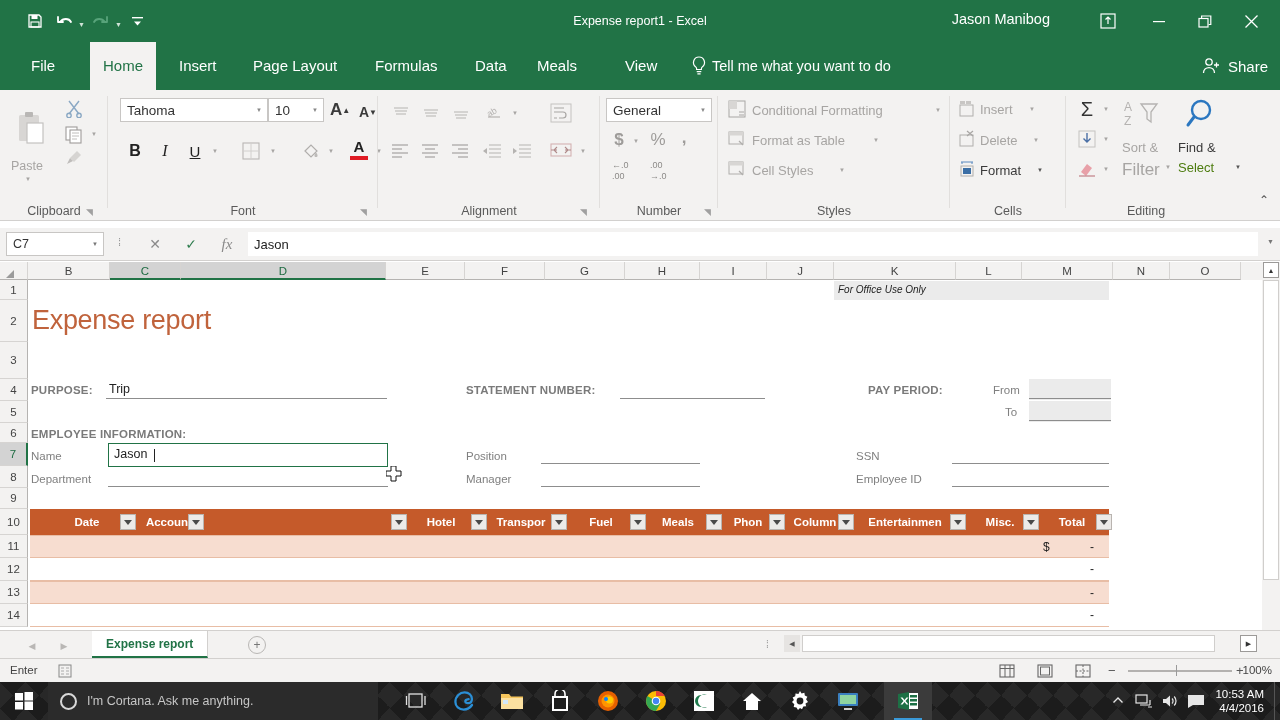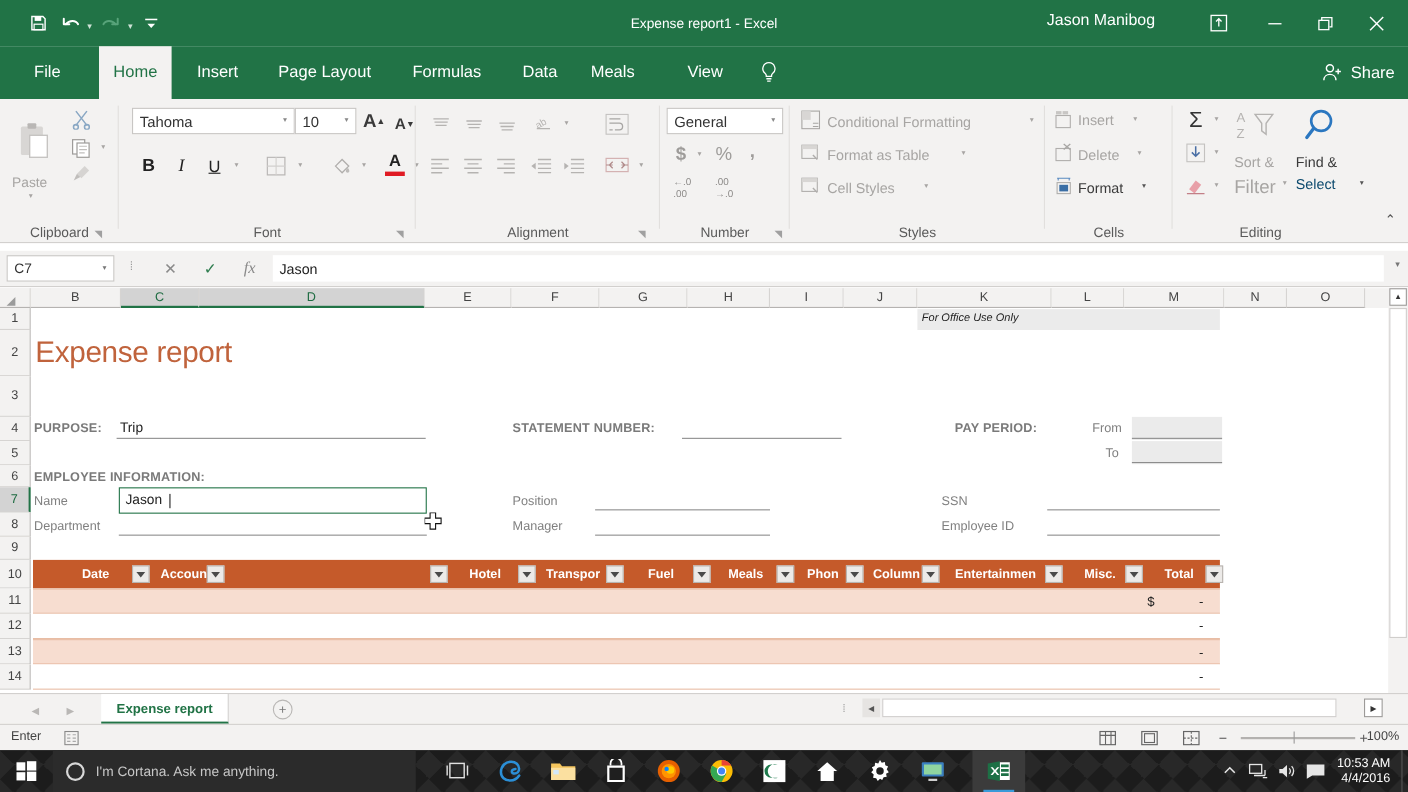--- a/index.html
+++ b/index.html
@@ -300,20 +300,21 @@
     <div class="tab" style="left:462px">Data</div>
     <div class="tab" style="left:524px">Meals</div>
     <div class="tab" style="left:612px">View</div>
 
     <div class="bulb">
       <svg width="18" height="22" viewBox="0 0 18 22">
           <path d="M9 2a5.5 5.5 0 0 0-3.3 9.9c.6.5.9 1.1.9 1.8v.8h4.8v-.8c0-.7.3-1.3.9-1.8A5.5 5.5 0 0 0 9 2z" fill="none" stroke="#fff" stroke-width="1.2"></path>
           <path d="M6.7 16.6h4.6M7.4 18.8h3.2" stroke="#fff" stroke-width="1.2"></path>
         </svg>
     </div>
+    <div class="tellme" style="left:712px">Tell me what you want to do</div>
 
     <div class="share">
       <svg width="20" height="20" viewBox="0 0 20 20">
           <circle cx="8" cy="6" r="3.2" fill="none" stroke="#fff" stroke-width="1.3"></circle>
           <path d="M2.5 17c0-3.3 2.5-5.4 5.5-5.4s5.5 2.1 5.5 5.4" fill="none" stroke="#fff" stroke-width="1.3"></path>
           <path d="M15.5 6.5v5M13 9h5" stroke="#fff" stroke-width="1.3"></path>
         </svg>
       <span>Share</span>
     </div>
   </div>
@@ -655,21 +656,21 @@
           <span class="caret-sm">▼</span>
         </div>
 
       <div class="btn" style="left:116px;top:6px;width:42px;height:36px">
         <svg width="36" height="34" viewBox="0 0 36 34">
             <circle cx="16" cy="13" r="9" fill="none" stroke="#2b77c0" stroke-width="2.4"></circle>
             <path d="M9 20L3 28" stroke="#2b77c0" stroke-width="3" stroke-linecap="round"></path>
           </svg>
         </div>
       <div class="lbl dark" style="left:112px;top:50px;font-size:13px;color:#3a3a3a">Find &amp;</div>
-      <div class="lbl dark" style="left:112px;top:70px;font-size:13px;color:#0c4a6e">Select</div>
+      <div class="lbl dark" style="left:112px;top:70px;font-size:13px;color:#4d7c0f">Select</div>
       <div class="btn" style="left:166px;top:70px;width:12px;height:14px">
           <span class="caret-sm" style="color:#555">▼</span>
         </div>
 
       <div class="grp-label" style="left:0;width:160px">Editing</div>
     </div>
 
     <div class="btn" style="left:1254px;top:100px;width:20px;height:20px;color:#555;font-size:12px">⌃</div>
   </div>
 

